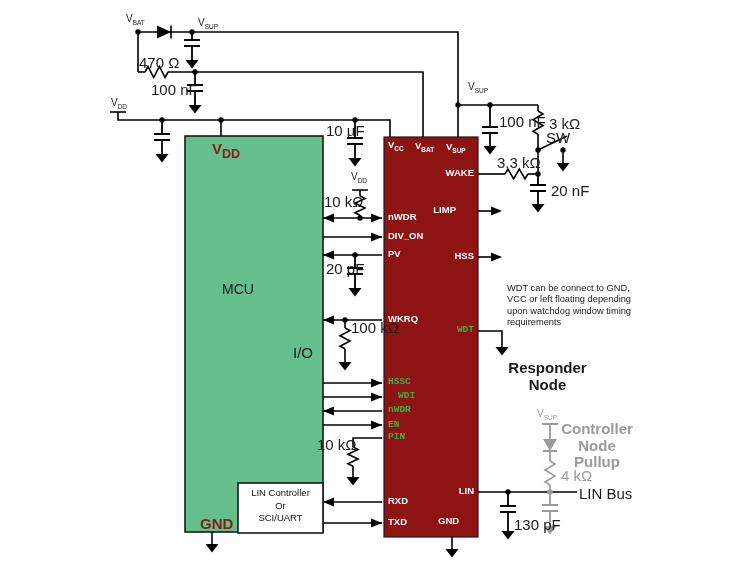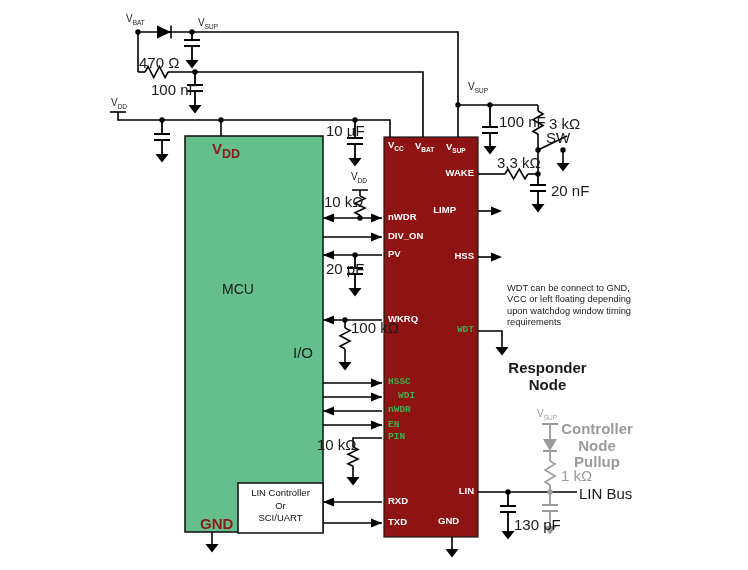--- a/index.html
+++ b/index.html
@@ -207,21 +207,21 @@
   <div class="lbl" style="left:326px;top:123px">10 µF</div>
   <div class="lbl" style="left:324px;top:194px">10 kΩ</div>
   <div class="lbl" style="left:326px;top:261px">20 pF</div>
   <div class="lbl" style="left:351px;top:320px">100 kΩ</div>
   <div class="lbl" style="left:317px;top:437px">10 kΩ</div>
   <div class="lbl" style="left:499px;top:114px">100 nF</div>
   <div class="lbl" style="left:549px;top:116px">3 kΩ</div>
   <div class="lbl" style="left:546px;top:130px">SW</div>
   <div class="lbl" style="left:497px;top:155px">3.3 kΩ</div>
   <div class="lbl" style="left:551px;top:183px">20 nF</div>
-  <div class="lbl gray" style="left:561px;top:468px">1 kΩ</div>
+  <div class="lbl gray" style="left:561px;top:468px">4 kΩ</div>
   <div class="lbl" style="left:514px;top:517px">130 pF</div>
 
   <div class="lbl maroon" style="left:212px;top:141px"><span>V</span><sub>DD</sub></div>
   <div class="lbl mcu-name" style="left:222px;top:282px">MCU</div>
   <div class="lbl" style="left:293px;top:345px">I/O</div>
   <div class="lbl maroon" style="left:200px;top:516px">GND</div>
 
   <div class="linbox-text">
     <div>LIN Controller</div>
     <div>Or</div>

